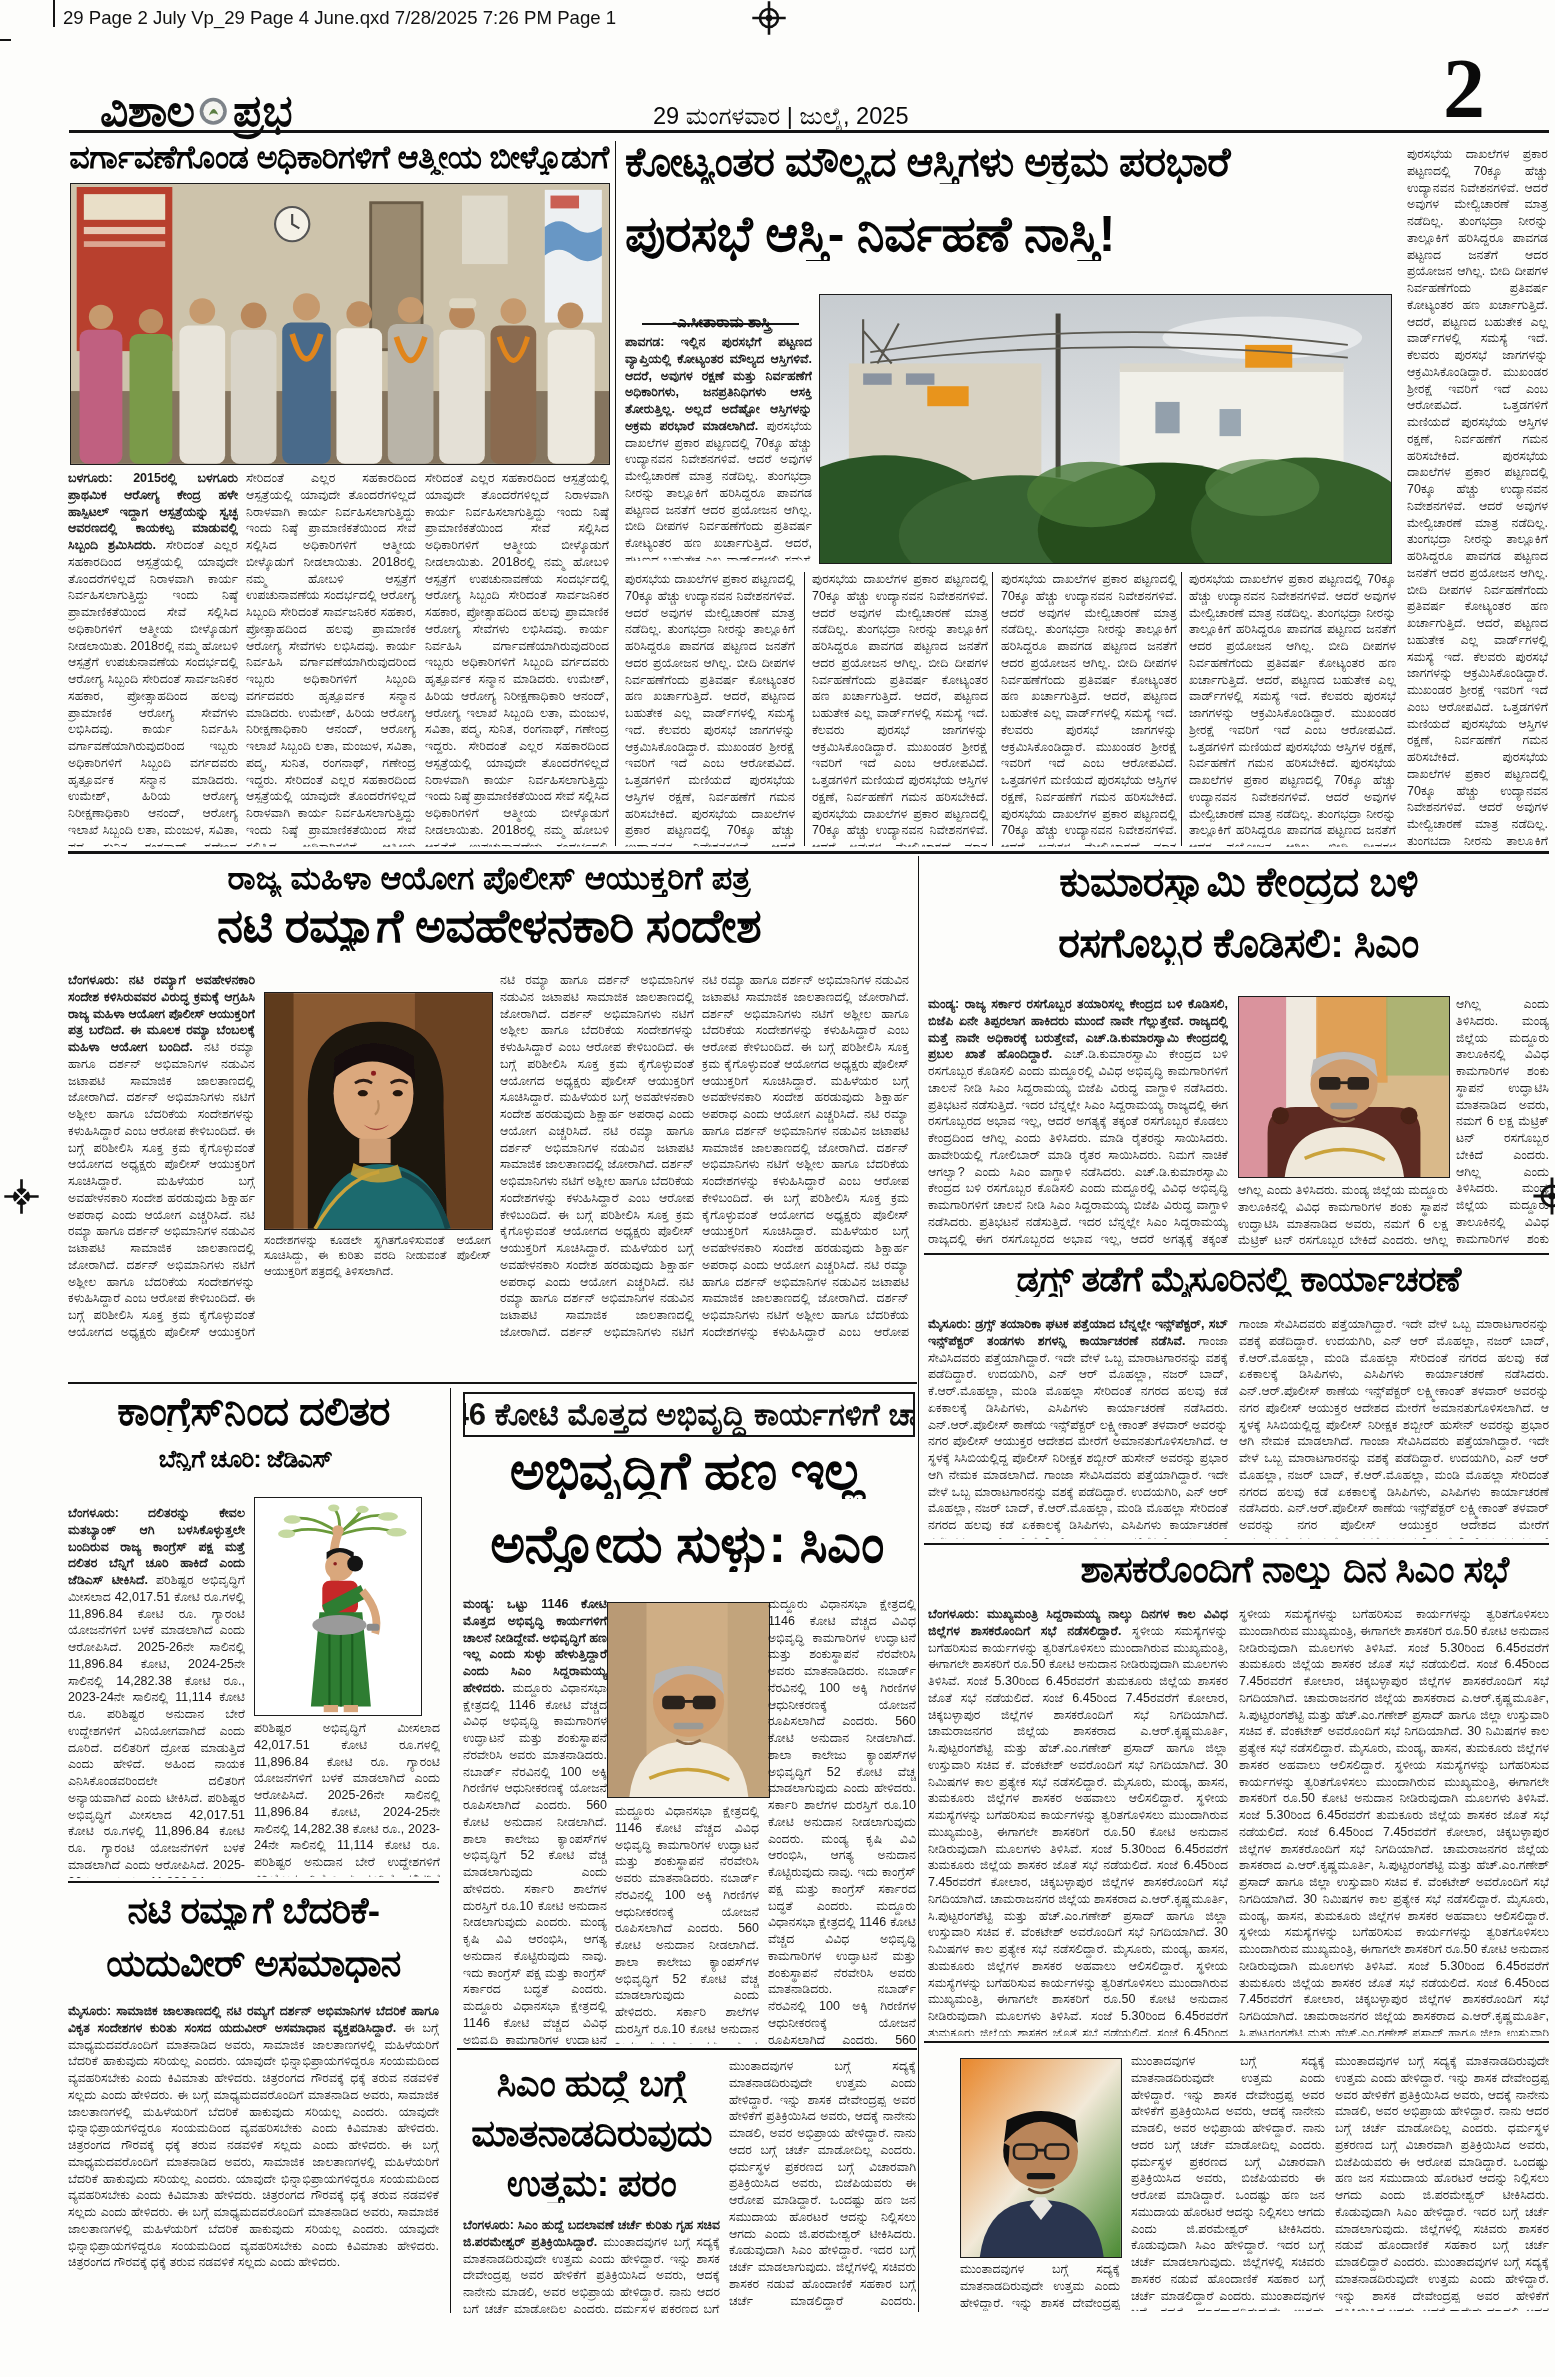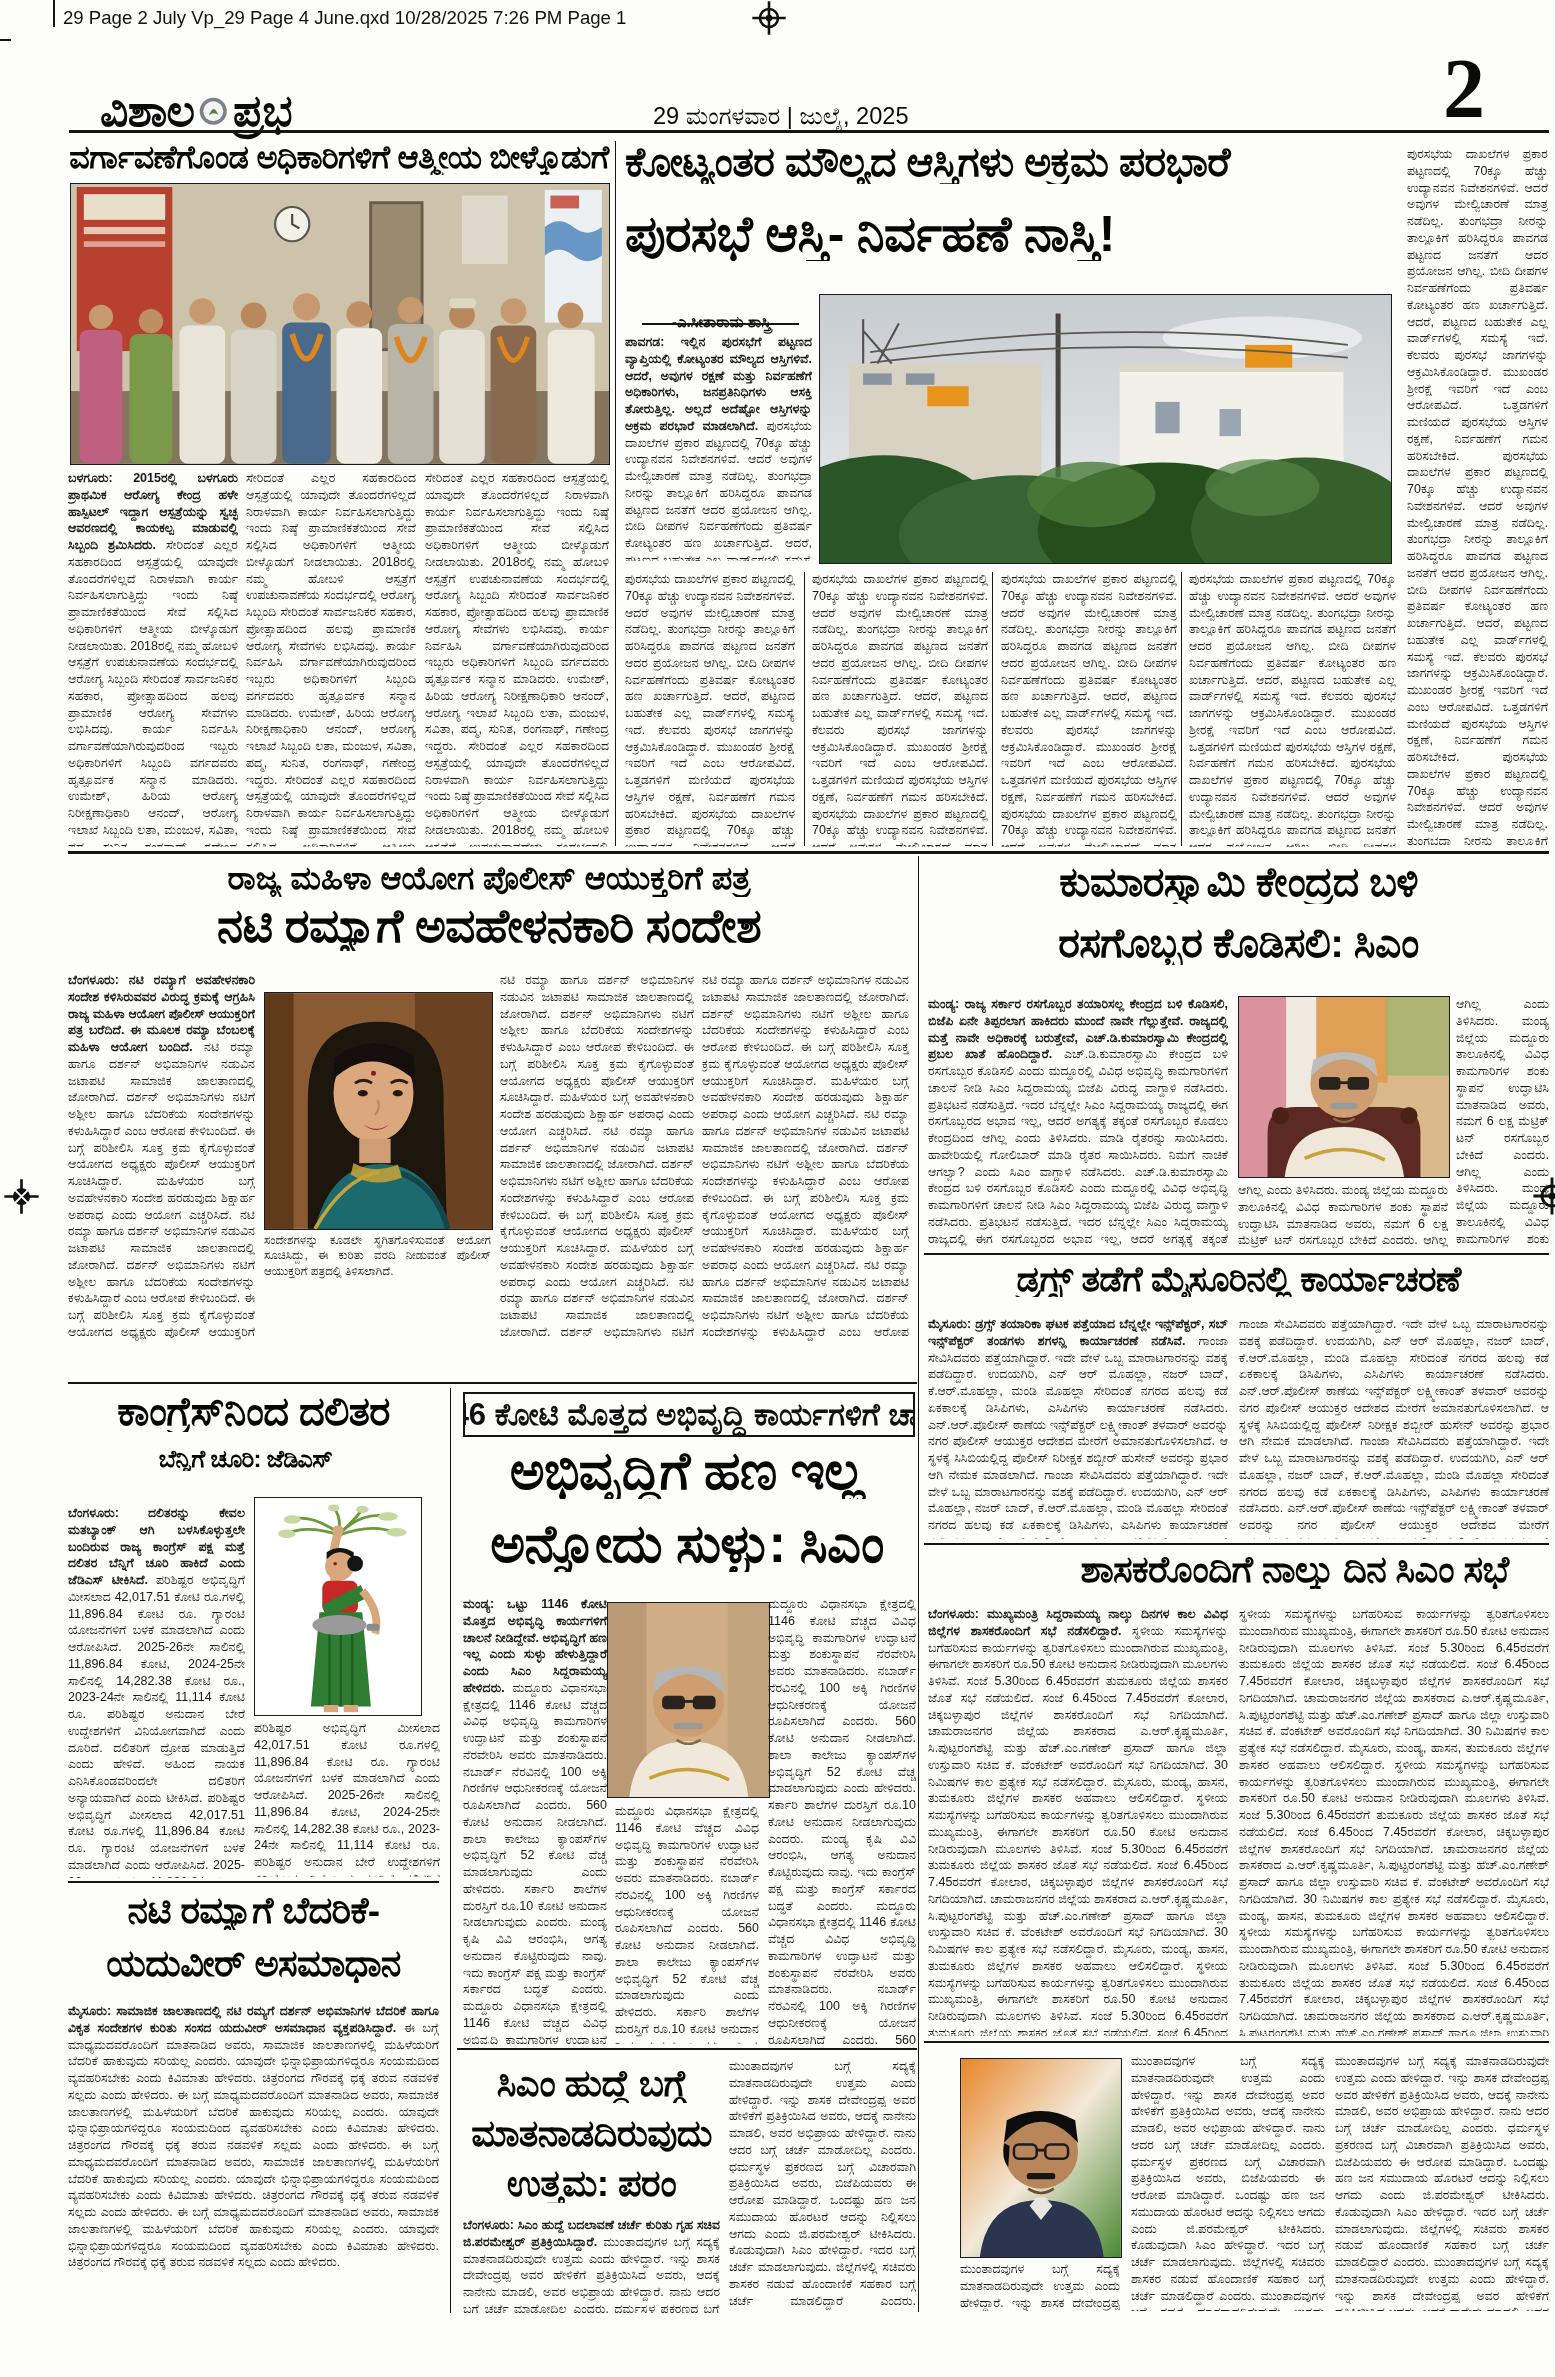--- a/index.html
+++ b/index.html
@@ -24,21 +24,21 @@
   .photo svg{display:block}
   .slug{font-size:18.6px;color:#111;white-space:nowrap}
   .logo{font-weight:800;font-size:44px;color:#0a0a0a;letter-spacing:-0.7px;display:flex;align-items:center;gap:5px}
   .dateline{font-weight:400;font-size:23.6px;color:#0a0a0a;white-space:nowrap}
   .pagenum{font-family:"Liberation Serif","DejaVu Serif",serif;font-weight:700;font-size:84px;color:#0a0a0a;line-height:.9}
   .kickbox{border:2.1px solid #141414;display:flex;align-items:center;justify-content:center;font-weight:700;font-size:31px;white-space:nowrap;overflow:hidden}
 </style>
 </head>
 <body>
 
-<div class="abs slug" style="left:63px;top:7.1px">29 Page 2 July Vp_29 Page 4 June.qxd  10/28/2025  7:26 PM  Page 1</div>
+<div class="abs slug" style="left:63px;top:7.1px">29 Page 2 July Vp_29 Page 4 June.qxd  7/28/2025  7:26 PM  Page 1</div>
 <div class="abs rule" style="left:53px;top:0;width:2.1px;height:27px"></div>
 <div class="abs rule" style="left:0;top:39px;width:11.4px;height:2.1px"></div>
 
 <svg class="abs" style="left:749px;top:0" width="40" height="36" viewBox="0 0 56 56">
   <circle cx="28" cy="28" r="14" fill="none" stroke="#111" stroke-width="4"></circle>
   <path d="M28 2 V54 M2 28 H54" stroke="#111" stroke-width="4"></path>
   <circle cx="28" cy="28" r="5" fill="#111"></circle>
 </svg>
 <svg class="abs" style="left:1532px;top:1176px" width="40" height="40" viewBox="0 0 56 56">
   <circle cx="28" cy="28" r="14" fill="none" stroke="#111" stroke-width="4"></circle>

